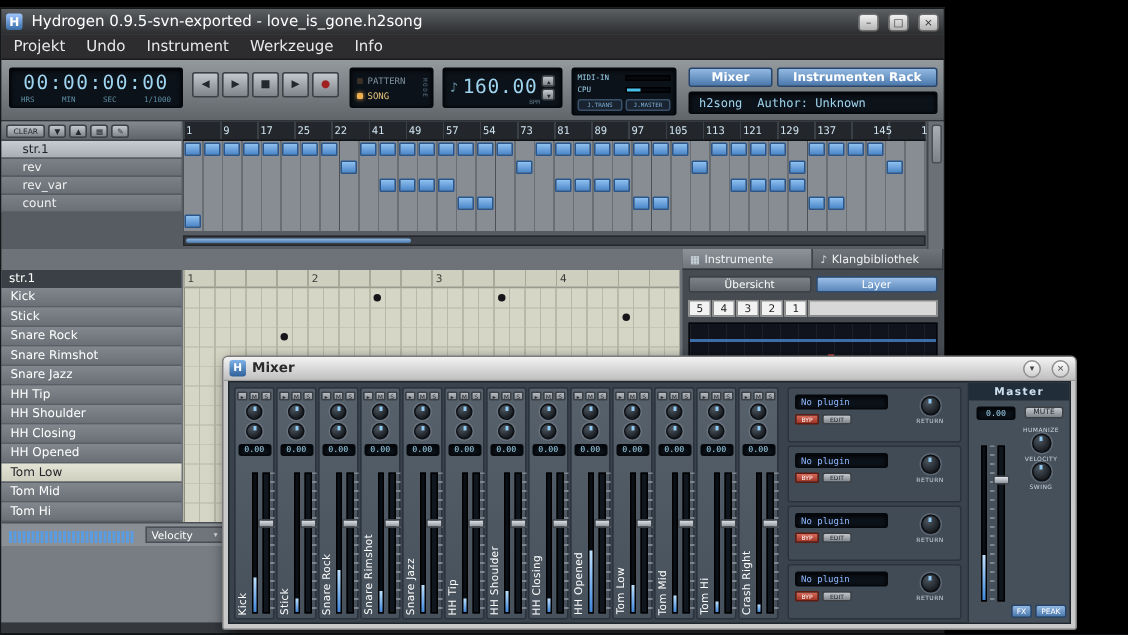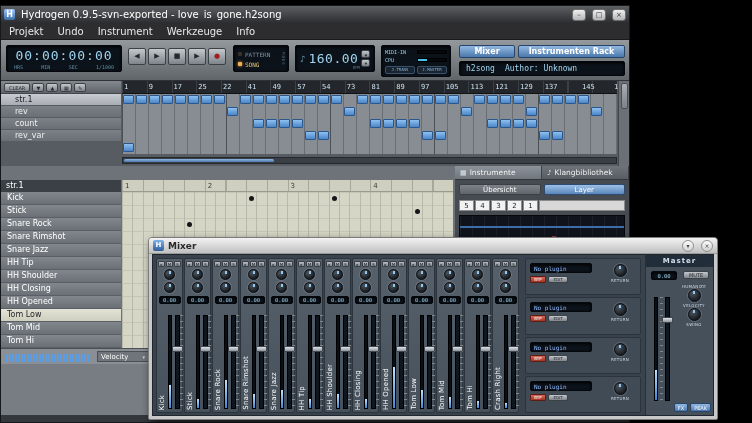--- a/index.html
+++ b/index.html
@@ -315,22 +315,22 @@
           <div class="tl-label" style="left: 348.5px;">113</div>
           <div class="tl-label" style="left: 373.25px;">121</div>
           <div class="tl-label" style="left: 398px;">129</div>
           <div class="tl-label" style="left: 422.75px;">137</div>
           <div class="tl-label" style="left: 460px;">145</div>
           <div class="tl-label" style="left: 492px;">153</div>
         </div>
       <div class="pattern-list">
           <div class="pat-row sel">str.1</div>
           <div class="pat-row">rev</div>
+          <div class="pat-row">rev_var</div>
           <div class="pat-row">count</div>
-          <div class="pat-row">rev_var</div>
         </div>
       <div class="song-grid">
           <div class="grid-row" style="top: 0px;">
             <div class="cell" style="left: 1px;"></div>
             <div class="cell" style="left: 14px;"></div>
             <div class="cell" style="left: 27px;"></div>
             <div class="cell" style="left: 40px;"></div>
             <div class="cell" style="left: 53px;"></div>
             <div class="cell" style="left: 66px;"></div>
             <div class="cell" style="left: 79px;"></div>

